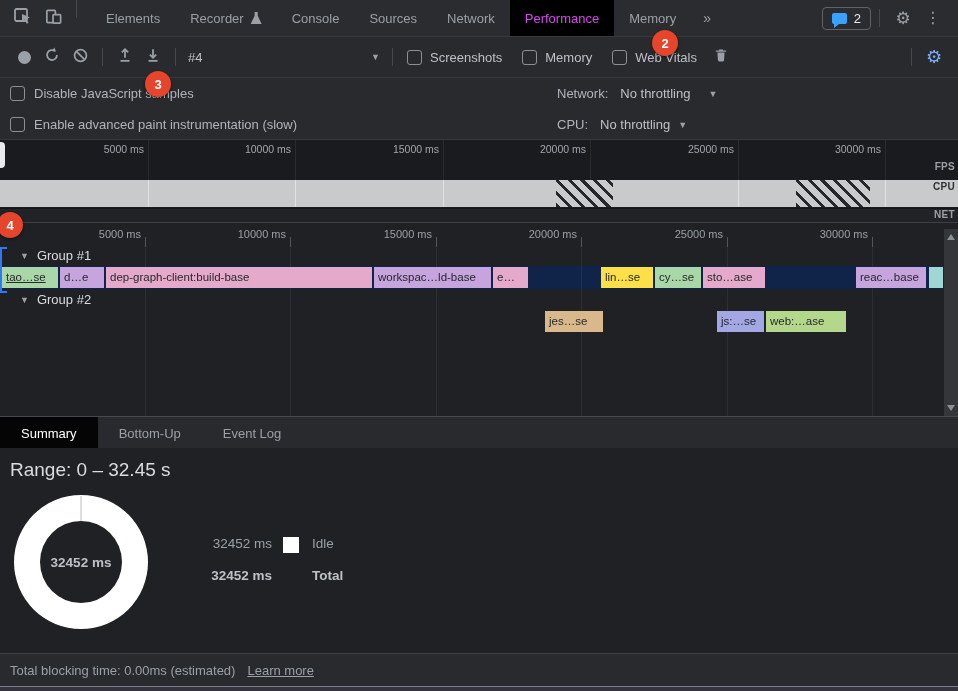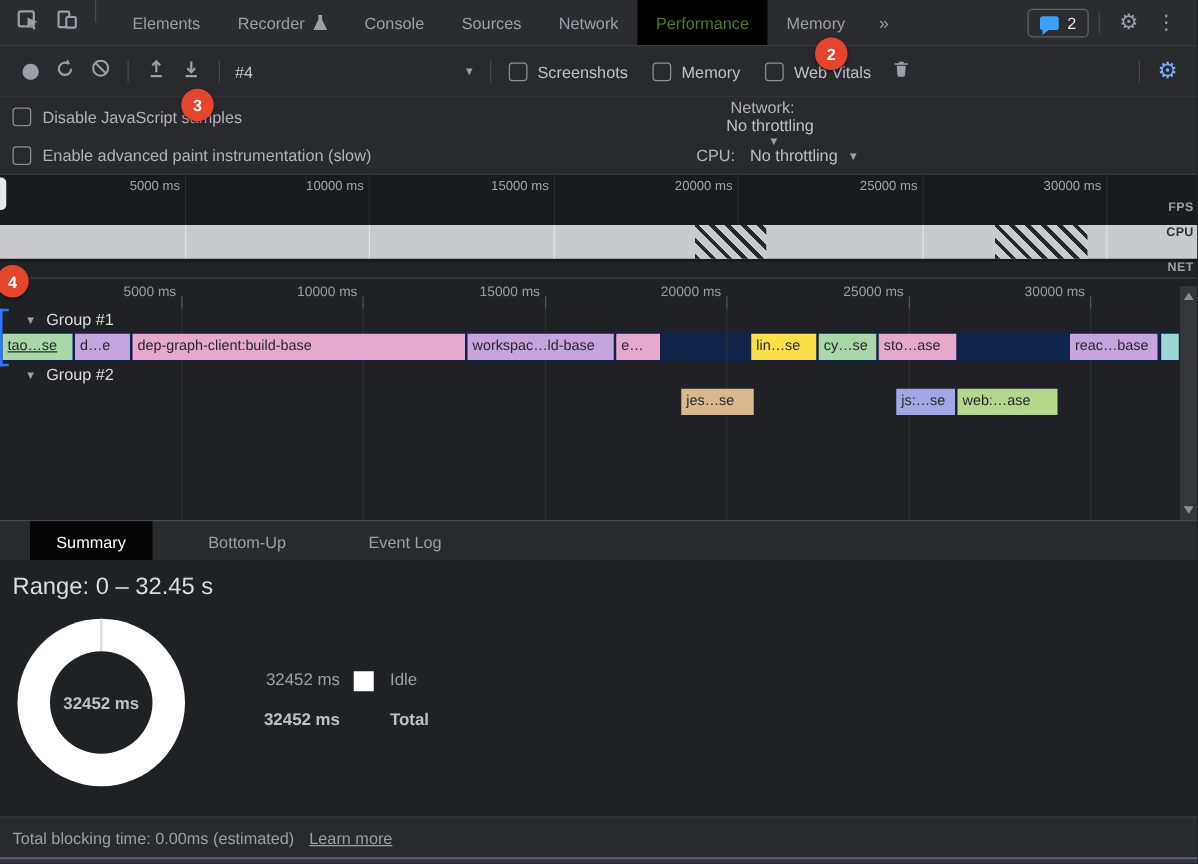--- a/index.html
+++ b/index.html
@@ -6,21 +6,21 @@
   #app{position:relative;width:958px;height:691px;overflow:hidden;
        font-family:"Liberation Sans",sans-serif;background:#202124;color:#9aa0a6;
        -webkit-font-smoothing:antialiased;}
   .divider{width:1px;height:18px;background:#47484b;margin:0 8px;flex:0 0 1px;}
 
   
   #tabbar{height:36px;background:#2b2c2f;display:flex;align-items:stretch;padding-left:8px;}
   .icon-btn{width:30px;display:flex;align-items:center;justify-content:center;flex:0 0 30px;}
   #top-tabs{display:flex;align-items:stretch;margin-left:6px;}
   .tab{display:flex;align-items:center;gap:7px;padding:0 15px;font-size:13px;color:#9aa0a6;cursor:default;white-space:nowrap;}
-  .tab.selected{background:#000;color:#4d7c0f;}
+  .tab.selected{background:#000;color:#d946ef;}
   .flask{width:11px;height:12px;background:#9aa0a6;clip-path:polygon(36% 0,64% 0,64% 32%,100% 100%,0 100%,36% 32%);}
   .overflow-chevron{display:flex;align-items:center;padding:0 12px;font-size:14px;color:#9aa0a6;}
   #tabbar-right{margin-left:auto;display:flex;align-items:center;padding-right:10px;}
   .chat-chip{display:flex;align-items:center;gap:7px;border:1px solid #5f6368;border-radius:4px;padding:3px 9px;}
   .bubble{width:15px;height:11px;background:#39a2ff;border-radius:2px;position:relative;}
   .bubble::after{content:"";position:absolute;left:2px;bottom:-4px;width:0;height:0;
     border-left:5px solid #39a2ff;border-bottom:4px solid transparent;}
   .chat-count{font-size:13px;color:#e8eaed;}
   .glyph{font-family:"DejaVu Sans",sans-serif;}
   .gear{font-size:17px;color:#9aa0a6;line-height:1;}
@@ -70,21 +70,21 @@
   .bracket::before{top:0;} .bracket::after{bottom:0;}
   .bar{position:absolute;height:21px;font-size:11.5px;color:#26282b;line-height:21px;
        padding:0 4px;box-sizing:border-box;white-space:nowrap;overflow:hidden;z-index:2;}
   #scrollbar{position:absolute;right:0;top:6px;width:14px;height:187px;background:#35363a;z-index:5;}
   .sb-up,.sb-down{width:0;height:0;border:4.5px solid transparent;margin:5px auto;}
   .sb-up{border-bottom:6px solid #8a8f94;border-top:none;}
   .sb-down{border-top:6px solid #8a8f94;border-bottom:none;position:absolute;bottom:0;left:2.5px;}
 
   
   #drawertabs{height:32px;background:#292a2d;border-top:1px solid #48494c;display:flex;align-items:stretch;box-sizing:border-box;}
-  .dtab{display:flex;align-items:center;padding:16px 21px;font-size:13px;color:#9aa0a6;margin-left:24px;}
+  .dtab{display:flex;align-items:center;padding:16px 21px;font-size:13px;color:#9aa0a6;}
   .dtab.selected{background:#050505;color:#fff;}
 
   
   #summary{height:205px;background:#202124;position:relative;}
   #range-label{position:absolute;left:10px;top:11px;font-size:19px;color:#dadce0;}
   #donut{position:absolute;left:14px;top:47px;width:134px;height:134px;border-radius:50%;background:#fff;}
   #donut-hole{position:absolute;left:26px;top:26px;width:82px;height:82px;border-radius:50%;background:#202124;
               display:flex;align-items:center;justify-content:center;}
   #donut-center{font-size:13.5px;font-weight:bold;color:#bdc1c6;}
   .donut-seam{position:absolute;left:66px;top:1px;width:2px;height:25px;background:rgba(32,33,36,0.15);}
@@ -243,21 +243,21 @@
 
   <div id="settings">
     <div class="set-row">
       <span class="cb"></span>
       <span>Disable JavaScript samples</span>
     </div>
     <div class="set-row">
       <span class="cb"></span>
       <span>Enable advanced paint instrumentation (slow)</span>
     </div>
-    <div class="throttle" style="left:569px;top:0;flex-direction:column;">
+    <div class="throttle" style="left:557px;top:0;">
       <span>Network:</span>
       <span style="margin-left:12px;color:#bdc1c6;">No throttling</span>
       <span class="dd-arrow" style="margin-left:18px;">▼</span>
     </div>
     <div class="throttle" style="left:557px;top:31px;">
       <span>CPU:</span>
       <span style="margin-left:12px;color:#bdc1c6;">No throttling</span>
       <span class="dd-arrow" style="margin-left:8px;">▼</span>
     </div>
   </div>

